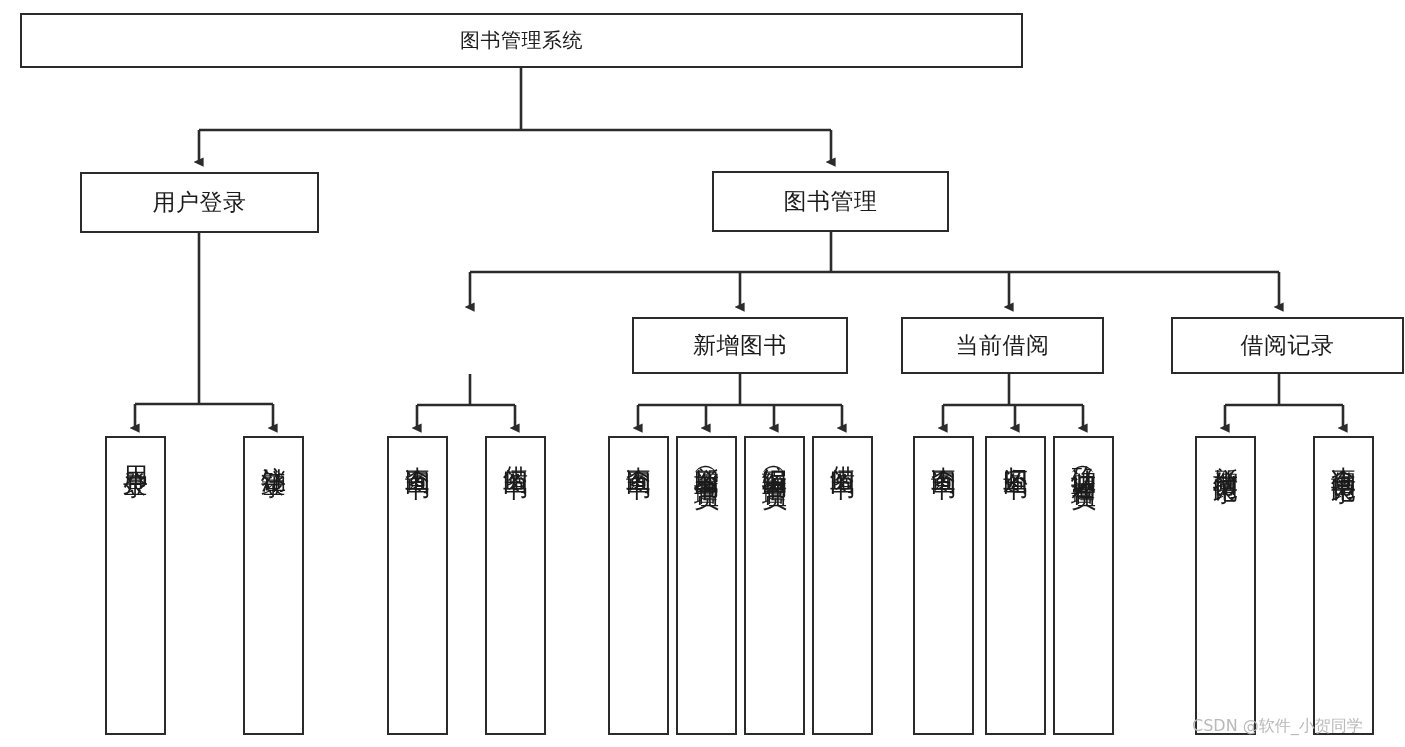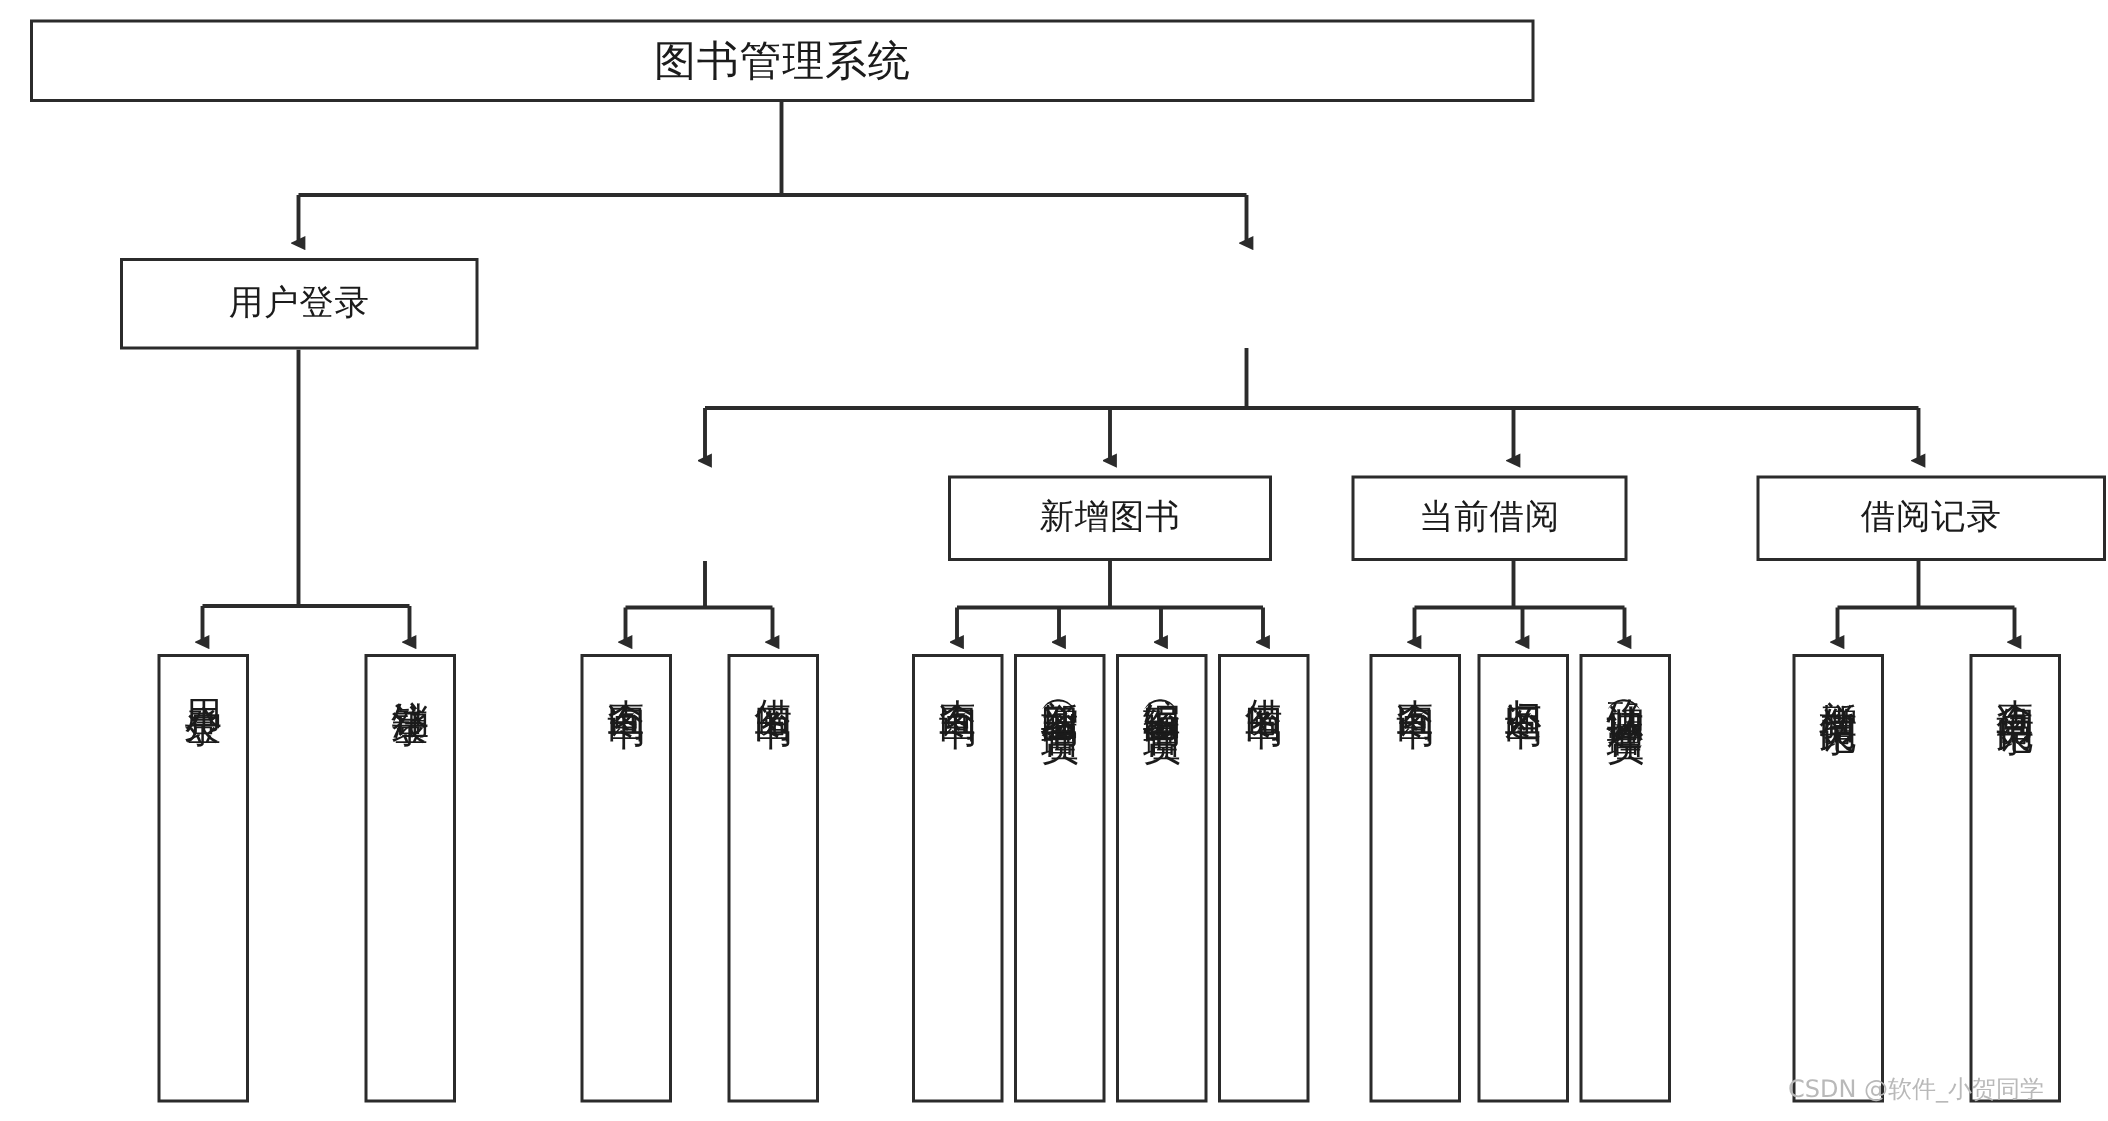--- a/index.html
+++ b/index.html
@@ -41,21 +41,21 @@
     line-height: 1.18;
     color: #1b1b1b;
     letter-spacing: 0.5px;
   }
   
   .node.horiz .node-label {
     font-size: 23px;
     white-space: nowrap;
   }
   .node.root .node-label {
-    font-size: 28px;
+    font-size: 20px;
   }
   
   .node.vert {
     align-items: flex-start;
     padding-top: 8px;
   }
   .node.vert .node-label {
     writing-mode: vertical-rl;
     text-orientation: upright;
     font-size: 25px;
@@ -130,27 +130,30 @@
   </svg>
 
   <div class="node horiz root" style="left:20px; top:13px; width:1003px; height:55px;">
     <span class="node-label">图书管理系统</span>
   </div>
 
   <div class="node horiz" style="left:80px; top:172px; width:239px; height:61px;">
     <span class="node-label">用户登录</span>
   </div>
 
+  <div class="node horiz" style="left:712px; top:171px; width:237px; height:61px;">
+    <span class="node-label">图书管理</span>
+  </div>
 
 
   <div class="node horiz" style="left:632px; top:317px; width:216px; height:57px;">
     <span class="node-label">新增图书</span>
   </div>
 
-  <div class="node horiz" style="left:901px; top:317px; width:184px; height:57px;">
+  <div class="node horiz" style="left:901px; top:317px; width:203px; height:57px;">
     <span class="node-label">当前借阅</span>
   </div>
 
   <div class="node horiz" style="left:1171px; top:317px; width:233px; height:57px;">
     <span class="node-label">借阅记录</span>
   </div>
 
   <div class="node vert" style="left:105px; top:436px; width:61px; height:299px;">
     <span class="node-label">用户登录</span>
   </div>

